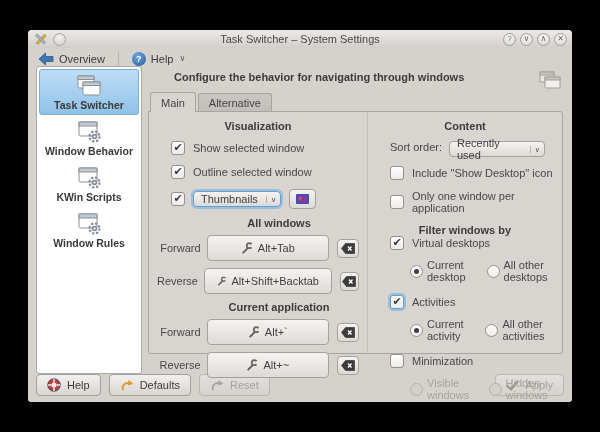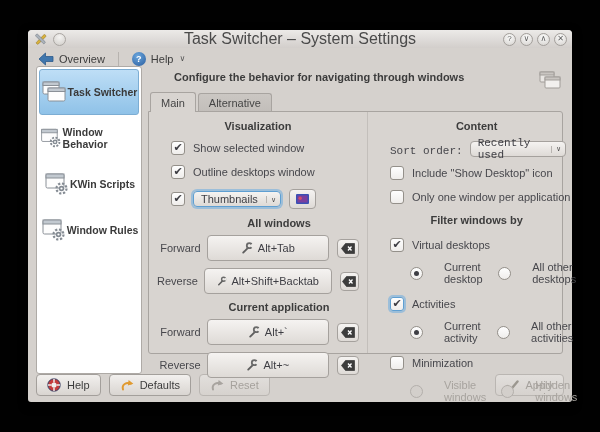--- a/index.html
+++ b/index.html
@@ -4,38 +4,38 @@
 <style>
   html,body{margin:0;padding:0;background:#000;}
   .stage{position:relative;width:600px;height:432px;background:#010101;overflow:hidden;
          font-family:"Liberation Sans","DejaVu Sans",sans-serif;font-size:11px;color:#3c3c3c;}
   .window{position:absolute;left:28px;top:30px;width:544px;height:372px;background:#d5d1cd;
           border-radius:4px 4px 3px 3px;box-shadow:0 3px 10px rgba(0,0,0,.7);}
   
   .titlebar{position:absolute;left:0;top:0;right:0;height:18px;border-radius:4px 4px 0 0;
             background:linear-gradient(#eceae8,#d2cecb);display:flex;align-items:center;padding:0 5px;}
   .tb-left{display:flex;align-items:center;gap:5px;width:120px;}
-  .tb-title{flex:1;text-align:center;color:#4a4a4a;font-size:16px;}
+  .tb-title{flex:1;text-align:center;color:#4a4a4a;font-size:11px;}
   .tb-right{display:flex;align-items:center;gap:4px;width:120px;justify-content:flex-end;}
   .tb-round{width:13px;height:13px;border-radius:50%;border:1px solid #a39f9b;box-sizing:border-box;
             background:radial-gradient(circle at 50% 30%,#fcfcfb,#d4d1ce);display:flex;align-items:center;
             justify-content:center;font-size:8px;color:#5e5e5e;line-height:1;}
   .tb-dot{width:11px;height:11px;border-radius:50%;border:1px solid #aaa6a2;
           background:radial-gradient(circle at 50% 30%,#f5f4f2,#cfccc8);}
   
   .toolbar{position:absolute;left:0;top:18px;right:16px;height:21px;display:flex;align-items:center;padding:0 7px;gap:6px;}
   .tool-btn{display:flex;align-items:center;gap:5px;background:none;border:none;font:inherit;color:#3c3c3c;padding:1px 3px;}
   .tool-sep{width:1px;height:14px;background:#b7b3af;margin:0 4px;}
   .help-badge{width:14px;height:14px;border-radius:50%;background:radial-gradient(circle at 40% 30%,#6aa6dd,#2a5d9e);
               color:#fff;font-weight:bold;font-size:9px;display:flex;align-items:center;justify-content:center;}
   .chev{font-size:8px;color:#555;margin-left:1px;}
   
   .sidebar{position:absolute;left:8px;top:36px;width:106px;height:308px;background:#fff;
            border:1px solid #aeaaa6;border-radius:3px;box-sizing:border-box;padding:2px;}
-  .side-item{height:46px;display:flex;align-items:center;justify-content:center;
+  .side-item{height:46px;display:flex;flex-direction:column;align-items:center;justify-content:center;
              gap:1px;border-radius:3px;font-weight:bold;font-size:10.5px;color:#3a3a3a;}
   .side-item.selected{background:linear-gradient(#bedef6,#8fc2e8);border:1px solid #7cadd3;box-sizing:border-box;}
   
   .main{position:absolute;left:120px;top:36px;right:9px;bottom:34px;}
   .main-header{display:flex;align-items:flex-start;justify-content:space-between;padding:5px 2px 0 3px;height:26px;box-sizing:border-box;margin-left:23px;}
   .main-title{font-weight:bold;color:#3c3c3c;}
   .tabbar{display:flex;align-items:flex-end;height:20px;padding-left:2px;}
   .tab{border:1px solid #a8a4a0;border-bottom:none;border-radius:3px 3px 0 0;padding:3px 10px 3px 10px;
        background:linear-gradient(#cbc7c3,#c2beba);color:#454545;position:relative;}
   .tab.active{background:#d8d4d0;padding-top:4px;z-index:2;}
@@ -49,38 +49,38 @@
   .lbl{color:#47474c;}
   .cb-row{display:flex;align-items:center;gap:8px;margin:0 0 10px 14px;}
   .checkbox{width:14px;height:14px;border:1px solid #94908a;border-radius:3px;box-sizing:border-box;
             background:linear-gradient(#fefefe,#efedeb);display:flex;align-items:center;justify-content:center;flex-shrink:0;}
   .checkbox .check{font-size:11px;color:#3e3e44;margin-top:-2px;}
   .checkbox.focused{border-color:#5f9fd2;box-shadow:0 0 0 2px rgba(108,172,224,.55);}
   .radio{width:13px;height:13px;border:1px solid #94908a;border-radius:50%;box-sizing:border-box;
          background:linear-gradient(#fefefe,#efedeb);display:flex;align-items:center;justify-content:center;flex-shrink:0;}
   .radio .dot{width:5px;height:5px;border-radius:50%;background:#3e3e44;}
   .radio-row{display:flex;align-items:center;gap:5px;margin:0 0 12px 34px;}
-  .radio-pair{display:flex;align-items:center;gap:21px;}
+  .radio-pair{display:flex;align-items:center;gap:4px;}
   .radio-pair+.radio-pair{margin-left:10px;}
   .radio-row.disabled .radio{background:#d3cfcb;border-color:#b3afab;}
   .radio-row.disabled .lbl{color:#a7a39e;}
   .combo{height:16px;display:inline-flex;align-items:center;border:1px solid #a5a19d;border-radius:4px;
          background:linear-gradient(#f5f3f1,#dedad6);padding:0 4px 0 7px;gap:5px;color:#3e3e44;box-sizing:border-box;}
   .combo .combo-arrow{font-size:7px;color:#4a4a4a;border-left:1px solid #b8b4b0;padding-left:4px;line-height:1;}
   .combo.focused{border-color:#5f9fd2;box-shadow:0 0 0 2px rgba(108,172,224,.55);}
   .fx-btn{width:27px;height:20px;border:1px solid #a5a19d;border-radius:4px;background:linear-gradient(#f5f3f1,#dedad6);
           display:flex;align-items:center;justify-content:center;padding:0;}
   .sub-title{font-weight:bold;color:#3c3c3c;text-align:center;width:176px;margin:3px 0 6px 34px;}
   .sc-row{display:flex;align-items:center;margin:0 0 7px 0;}
   .sc-label{width:46px;text-align:right;color:#47474c;margin-right:6px;}
   .key-btn{width:128px;height:20px;border:1px solid #a5a19d;border-radius:4px;background:linear-gradient(#f5f3f1,#dedad6);
            display:flex;align-items:center;justify-content:center;gap:5px;font:inherit;color:#3e3e44;padding:12px;}
   .clear-btn{width:23px;height:19px;border:1px solid #a5a19d;border-radius:4px;background:linear-gradient(#f5f3f1,#dedad6);
              display:flex;align-items:center;justify-content:center;margin-left:8px;padding:0;}
-  .form-row{display:flex;align-items:flex-end;gap:7px;margin:0 0 9px 14px;font-family:Liberation Mono, monospace;}
+  .form-row{display:flex;align-items:flex-start;gap:7px;margin:0 0 9px 14px;}
   
   .footer{position:absolute;left:8px;right:8px;bottom:6px;height:22px;display:flex;align-items:center;gap:8px;}
   .btn{height:22px;border:1px solid #a39f9b;border-radius:4px;background:linear-gradient(#f2f0ee,#d9d5d1);
        display:flex;align-items:center;gap:6px;padding:0 10px;font:inherit;color:#3c3c3c;}
   .btn.disabled{color:#a5a19c;border-color:#bab6b2;background:linear-gradient(#e2dfdc,#d6d2ce);}
   .spacer{flex:1;}
 </style>
 </head>
 <body>
 
@@ -193,21 +193,21 @@
           <div class="cb-row">
             <span class="checkbox">
                 <span class="check">✔</span>
               </span>
             <span class="lbl">Show selected window</span>
           </div>
           <div class="cb-row">
             <span class="checkbox">
                 <span class="check">✔</span>
               </span>
-            <span class="lbl">Outline desktops window</span>
+            <span class="lbl">Outline selected window</span>
           </div>
           <div class="cb-row" style="margin-bottom:8px;">
             <span class="checkbox">
                 <span class="check">✔</span>
               </span>
             <span class="combo focused" style="width:88px;">
               <span style="flex:1;">Thumbnails</span>
               <span class="combo-arrow">∨</span>
             </span>
             <button class="fx-btn">
@@ -305,21 +305,21 @@
           </div>
           <div class="cb-row">
             <span class="checkbox"></span>
             <span class="lbl">Include "Show Desktop" icon</span>
           </div>
           <div class="cb-row">
             <span class="checkbox"></span>
             <span class="lbl">Only one window per application</span>
           </div>
 
-          <div class="sec-title" style="margin-top:6px;margin-bottom:12px;">Filter windows by</div>
+          <div class="sec-title" style="margin-top:6px;margin-bottom:0;">Filter windows by</div>
 
           <div class="cb-row" style="margin-bottom:9px;">
             <span class="checkbox">
                 <span class="check">✔</span>
               </span>
             <span class="lbl">Virtual desktops</span>
           </div>
           <div class="radio-row">
             <span class="radio-pair">
               <span class="radio">

